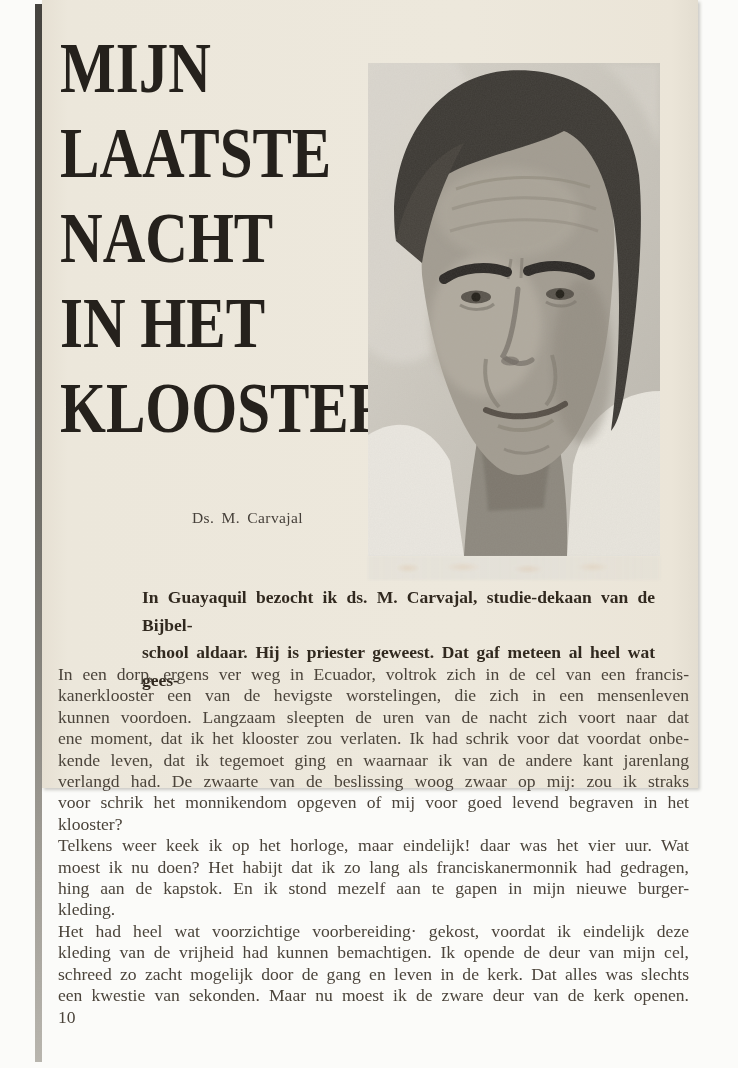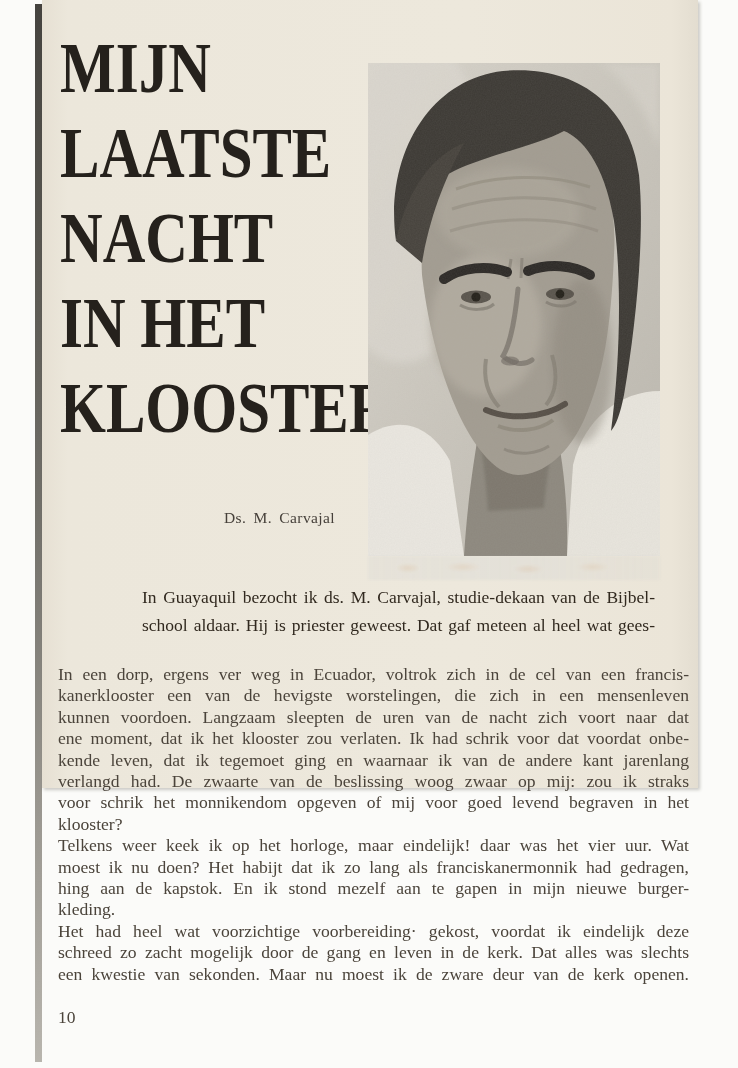--- a/index.html
+++ b/index.html
@@ -21,41 +21,41 @@
   }
   .title {
     position:absolute; left:18px; top:26px;
     font-size:72px; line-height:85px; font-weight:bold;
     color:#25211c; letter-spacing:0;
     transform:scaleX(0.82); transform-origin:left top;
     white-space:nowrap;
   }
   .caption {
     position:absolute; left:150px; top:509px;
-    font-size:15.5px; color:#46403a; word-spacing:3px; letter-spacing:0.4px;margin-left:32px;
+    font-size:15.5px; color:#46403a; word-spacing:3px; letter-spacing:0.4px;
   }
   .photo {
     position:absolute; left:326px; top:63px; width:292px; height:493px;
     background:#ccc8bf; overflow:hidden;
   }
   .photo svg { display:block; }
   
   .bleed {
     position:absolute; left:326px; top:556px; width:292px; height:24px;
     background:
       radial-gradient(18px 7px at 40px 12px, rgba(205,125,45,0.13), rgba(205,125,45,0) 70%),
       radial-gradient(26px 7px at 95px 11px, rgba(205,125,45,0.11), rgba(205,125,45,0) 70%),
       radial-gradient(22px 7px at 160px 13px, rgba(200,120,50,0.12), rgba(205,125,45,0) 70%),
       radial-gradient(24px 7px at 225px 11px, rgba(205,125,45,0.10), rgba(205,125,45,0) 70%),
       linear-gradient(90deg, rgba(175,185,198,0.10), rgba(185,192,204,0.16) 50%, rgba(175,185,198,0.08));
     filter:blur(1.2px);
   }
   .intro {
     position:absolute; left:100px; top:584px; width:513px;
-    font-size:17.5px; line-height:27.6px; font-weight:normal; color:#31291f;
+    font-size:17.5px; line-height:27.6px; font-weight:bold; color:#31291f;
   }
   .bodytext {
     position:absolute; left:16px; top:664px; width:631px;
     font-size:17.6px; line-height:21.4px; color:#4b443b;
   }
   .line.j { text-align:justify; text-align-last:justify; text-justify:inter-word; }
   .line.s { text-align:left; }
   .pageno {
     position:absolute; left:16px; top:1007px;
     font-size:17.5px; color:#4b443b;
@@ -162,20 +162,21 @@
       <div class="line j">ene moment, dat ik het klooster zou verlaten. Ik had schrik voor dat voordat onbe-</div>
       <div class="line j">kende leven, dat ik tegemoet ging en waarnaar ik van de andere kant jarenlang</div>
       <div class="line j">verlangd had. De zwaarte van de beslissing woog zwaar op mij: zou ik straks</div>
       <div class="line j">voor schrik het monnikendom opgeven of mij voor goed levend begraven in het</div>
       <div class="line s">klooster?</div>
       <div class="line j">Telkens weer keek ik op het horloge, maar eindelijk! daar was het vier uur. Wat</div>
       <div class="line j">moest ik nu doen? Het habijt dat ik zo lang als franciskanermonnik had gedragen,</div>
       <div class="line j">hing aan de kapstok. En ik stond mezelf aan te gapen in mijn nieuwe burger-</div>
       <div class="line s">kleding.</div>
       <div class="line j">Het had heel wat voorzichtige voorbereiding· gekost, voordat ik eindelijk deze</div>
+      <div class="line j">kleding van de vrijheid had kunnen bemachtigen. Ik opende de deur van mijn cel,</div>
       <div class="line j">schreed zo zacht mogelijk door de gang en leven in de kerk. Dat alles was slechts</div>
       <div class="line j">een kwestie van sekonden. Maar nu moest ik de zware deur van de kerk openen.</div>
     </div>
 
     <div class="pageno">10</div>
 
   </div>
 </div>
 
 </body></html>

